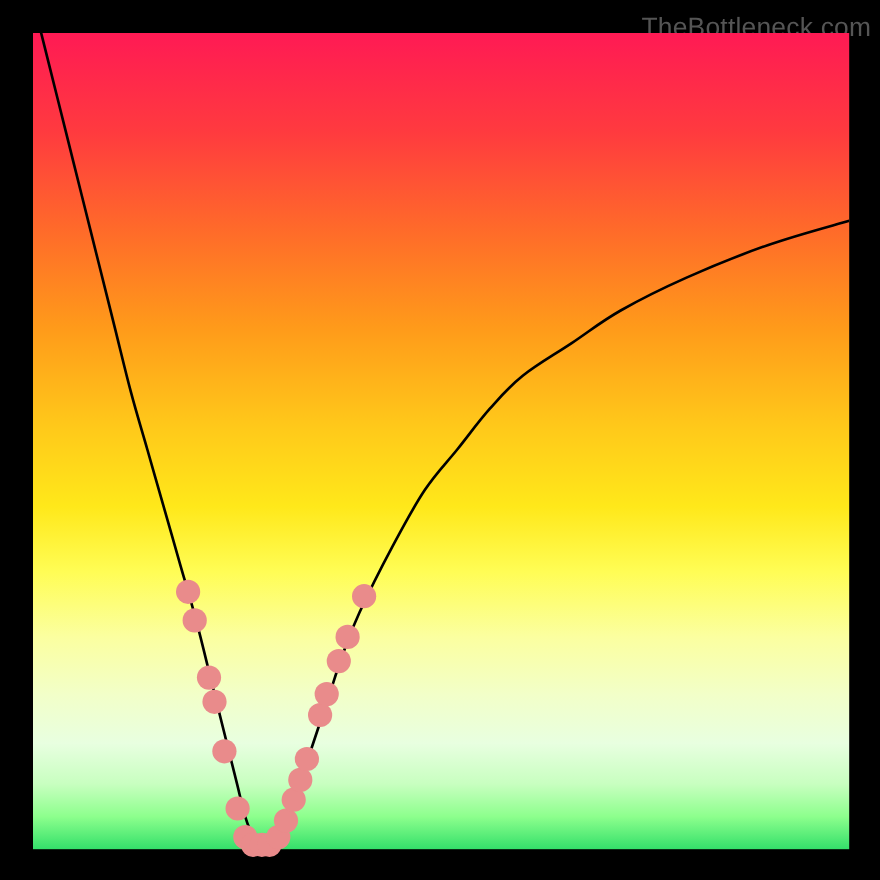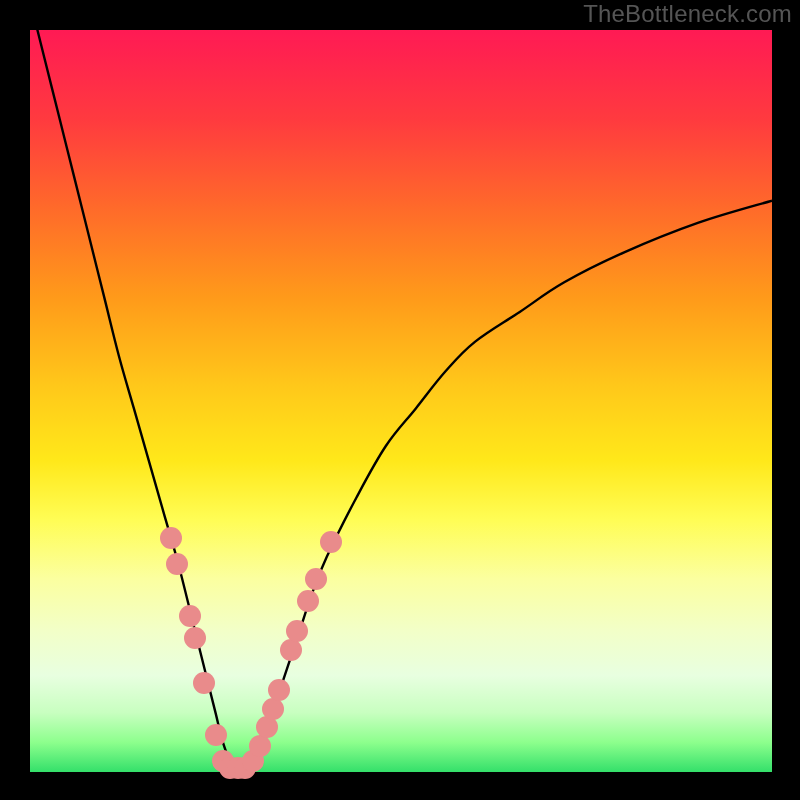--- a/index.html
+++ b/index.html
@@ -33,21 +33,21 @@
       #fffd55 66%,
       #fbffa0 74%,
       #f2ffc8 81%,
       #e8ffe0 87%,
       #c8ffc0 92%,
       #8dff8d 96%,
       #34e06a 100%);
   }
   .watermark {
     position: absolute;
-    top: 0;
+    top: 12px;
     right: 8px;
     color: #555;
     font-size: 24px;
     font-weight: 500;
     letter-spacing: 0.2px;
     user-select: none;
   }
   svg.curve {
     position: absolute;
     left: 0;

